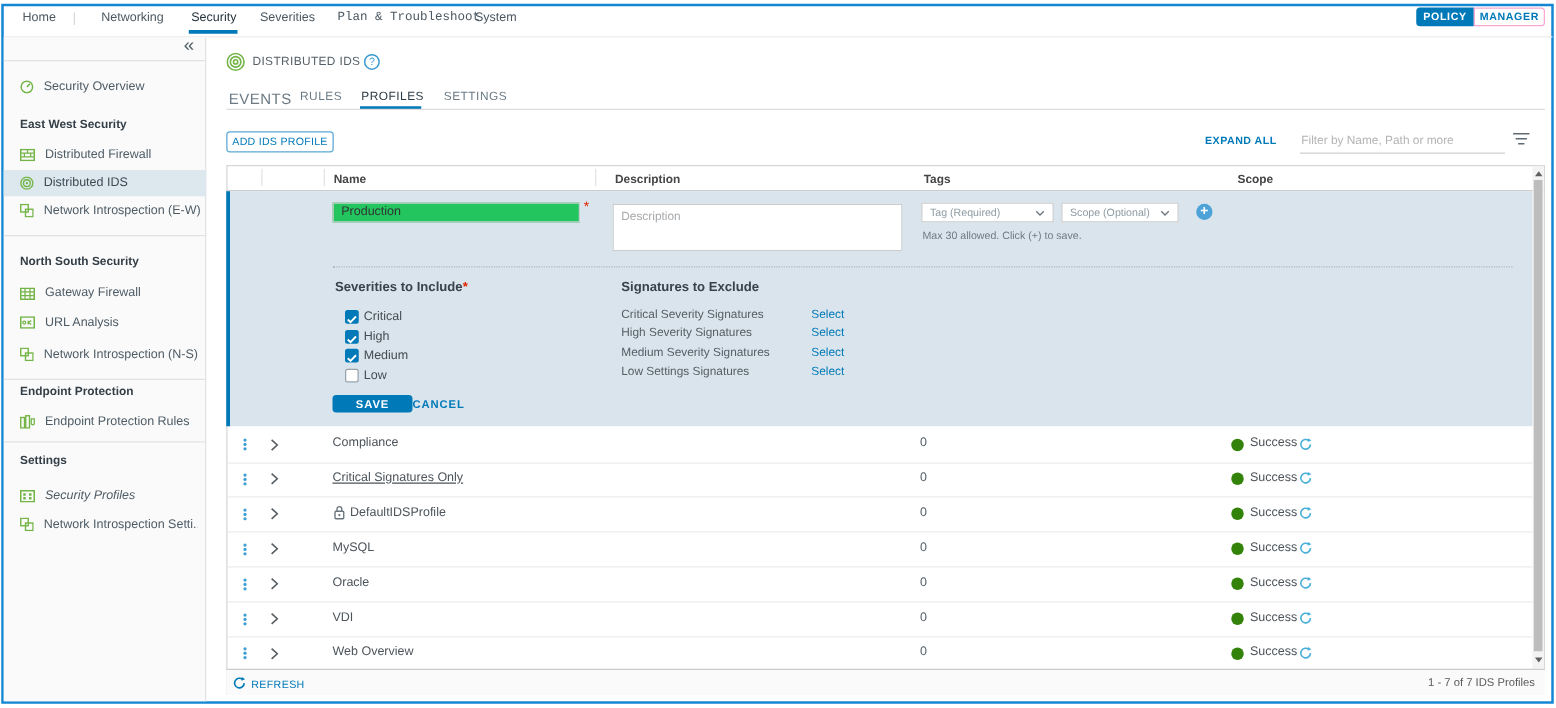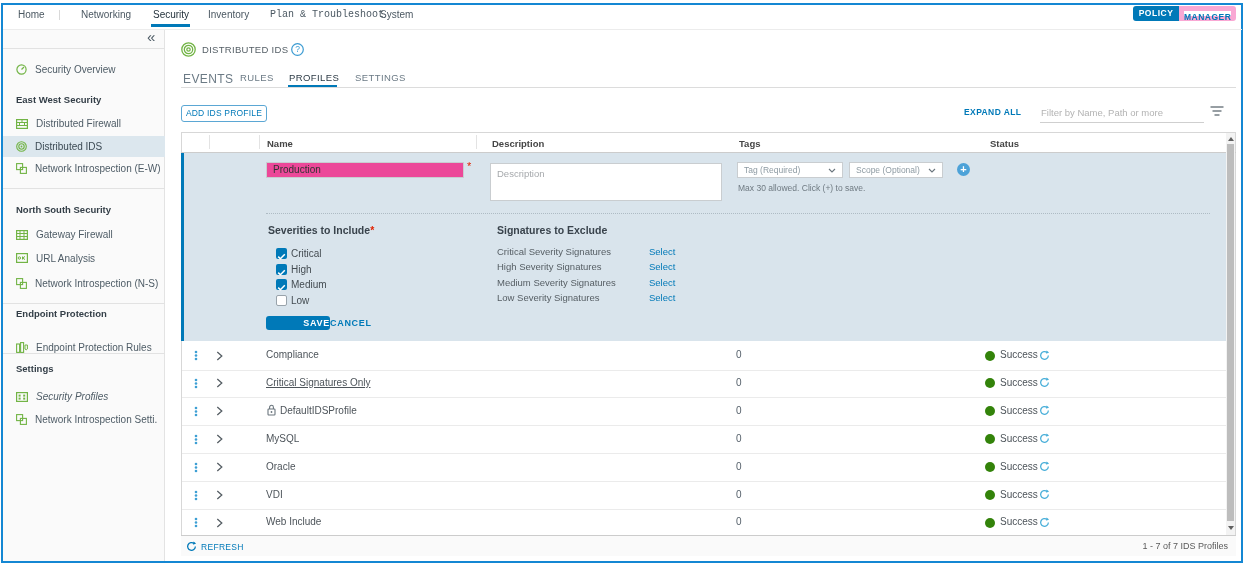--- a/index.html
+++ b/index.html
@@ -30,26 +30,26 @@
 </head>
 <body>
 
 <div class="a" style="left:1px; top:3px; width:1242px; height:560px; border:2px solid #1487d3;"></div>
 
 <div class="a" style="left:3px; top:29px; width:1239px; height:1px; background:#ececec;"></div>
 <div class="navitem" style="left:18px;">Home</div>
 <div class="a" style="left:59px; top:10px; width:1px; height:10px; background:#d9d9d9;"></div>
 <div class="navitem" style="left:81px;">Networking</div>
 <div class="navitem" style="left:153px; color:#25333d;">Security</div>
-<div class="navitem" style="left:208px;">Inventory</div>
+<div class="navitem" style="left:208px;">Severities</div>
 <div class="navitem" style="left:270px;font-family:Liberation Mono, monospace;">Plan &amp; Troubleshoot</div>
 <div class="navitem" style="left:380px;">System</div>
 <div class="a" style="left:151px; top:24px; width:38.5px; height:3px; background:#0079b8;"></div>
 <div class="a" style="left:1133px; top:6px; width:46px; height:15px; background:#0079b8; border-radius:3px 0 0 3px; color:#fff; font-size:8.5px; font-weight:bold; letter-spacing:.5px; text-align:center; line-height:15px;">POLICY</div>
-<div class="a" style="left:1179px; top:6px; width:57px; height:15px; background:#fff; border:5px solid #f9a8d4; border-radius:0 3px 3px 0; color:#0079b8; font-size:8.5px; font-weight:bold; letter-spacing:.5px; text-align:center; line-height:13px;">MANAGER</div>
+<div class="a" style="left:1179px; top:6px; width:57px; height:15px; background:#fff; border:1px solid #f9a8d4; border-radius:0 3px 3px 0; color:#0079b8; font-size:8.5px; font-weight:bold; letter-spacing:.5px; text-align:center; line-height:13px;">MANAGER</div>
 
 <div class="a" style="left:3px; top:30px; width:162px; height:531px; background:#fafafa; border-right:1px solid #e3e3e3;"></div>
 <div class="a" style="left:147px; top:28px; font-size:15px; color:#4e5c66;">«</div>
 <div class="sbline" style="top:48px;"></div>
 <div class="a" style="left:3px; top:135.5px; width:162px; height:21px; background:#dce7ee;"></div>
 
 <div class="sbi" style="top:59.5px;"><svg width="11" height="11" viewBox="0 0 11 11">
       <circle cx="5.5" cy="5.5" r="4.6" fill="none" stroke="#72b445" stroke-width="1.2"></circle>
       <line x1="5.5" y1="5.5" x2="8" y2="3" stroke="#72b445" stroke-width="1.2"></line>
     </svg>Security Overview</div>
@@ -84,21 +84,21 @@
       <rect x="0.6" y="0.6" width="10.8" height="8.8" fill="none" stroke="#72b445" stroke-width="1.2"></rect>
       <circle cx="3.4" cy="5" r="1.2" fill="none" stroke="#72b445" stroke-width="1"></circle>
       <path d="M6.5 3.5 L6.5 6.5 M6.5 5 L9 3.5 M6.5 5 L9 6.5" stroke="#72b445" stroke-width="1" fill="none"></path>
     </svg>URL Analysis</div>
 <div class="sbi" style="top:273.5px;"><svg width="11" height="11" viewBox="0 0 11 11">
       <rect x="0.6" y="0.6" width="6" height="6" fill="none" stroke="#72b445" stroke-width="1.1"></rect>
       <rect x="4.4" y="4.4" width="6" height="6" fill="none" stroke="#72b445" stroke-width="1.1"></rect>
     </svg>Network Introspection (N-S)</div>
 <div class="sbline" style="top:303px;"></div>
 <div class="sbh" style="top:307.5px;">Endpoint Protection</div>
-<div class="sbi" style="top:337px;"><svg width="12" height="11" viewBox="0 0 12 11">
+<div class="sbi" style="top:327px;"><svg width="12" height="11" viewBox="0 0 12 11">
       <rect x="0.6" y="2" width="3" height="8.4" fill="none" stroke="#72b445" stroke-width="1.1"></rect>
       <rect x="4.6" y="0.6" width="3" height="9.8" fill="none" stroke="#72b445" stroke-width="1.1"></rect>
       <path d="M9 3 L11.4 3 L11.4 7 Q10.2 8.6 9 7 Z" fill="none" stroke="#72b445" stroke-width="1"></path>
     </svg>Endpoint Protection Rules</div>
 <div class="sbline" style="top:353px;"></div>
 <div class="sbh" style="top:363px;">Settings</div>
 <div class="sbi" style="top:386.5px;font-style:italic;"><svg width="12" height="10" viewBox="0 0 12 10">
       <rect x="0.6" y="0.6" width="10.8" height="8.8" fill="none" stroke="#72b445" stroke-width="1.2"></rect>
       <rect x="2.6" y="2.6" width="2" height="2" fill="#72b445"></rect>
       <rect x="7.2" y="2.6" width="2" height="2" fill="#72b445"></rect>
@@ -139,34 +139,34 @@
     <line x1="0.5" y1="2" x2="13.5" y2="2" stroke="#5f6a72" stroke-width="1.3"></line>
     <line x1="2.5" y1="6" x2="11.5" y2="6" stroke="#5f6a72" stroke-width="1.3"></line>
     <line x1="4.5" y1="10" x2="9.5" y2="10" stroke="#5f6a72" stroke-width="1.3"></line>
   </svg>
 
 <div class="a" style="left:181px; top:131.5px; width:1055px; height:424px; border:1px solid #d7d7d7;"></div>
 <div class="a" style="left:181px; top:152px; width:1055px; height:1px; background:#cccccc;"></div>
 <div class="hdrcell" style="left:267px;">Name</div>
 <div class="hdrcell" style="left:492px;">Description</div>
 <div class="hdrcell" style="left:739px;">Tags</div>
-<div class="hdrcell" style="left:990px;">Status</div>
+<div class="hdrcell" style="left:990px;">Scope</div>
 <div class="hdrsep" style="left:209px;"></div>
 <div class="hdrsep" style="left:259px;"></div>
 <div class="hdrsep" style="left:476px;"></div>
 
 <div class="a" style="left:1226px; top:132.5px; width:9px; height:402px; background:#f3f3f3;"></div>
 <div class="a" style="left:1227px; top:143.5px; width:7px; height:377px; background:#bdbdbd;"></div>
 <div class="a" style="left:1228px; top:137px; width:0; height:0; border-left:3px solid transparent; border-right:3px solid transparent; border-bottom:4px solid #606060;"></div>
 <div class="a" style="left:1228px; top:526px; width:0; height:0; border-left:3px solid transparent; border-right:3px solid transparent; border-top:4px solid #606060;"></div>
 
 <div class="a" style="left:181px; top:153px; width:1045px; height:188px; background:#d9e4ec;"></div>
 <div class="a" style="left:181px; top:153px; width:3px; height:188px; background:#0079b8;"></div>
 
-<div class="a" style="left:266px; top:161.5px; width:198px; height:16px; background:#ec4899; border:1px solid #c9cdd0; font-size:10px; color:#333; line-height:14px; padding-left:6px;">Production</div>
+<div class="a" style="left:266px; top:161.5px; width:198px; height:16px; background:#22c55e; border:1px solid #c9cdd0; font-size:10px; color:#333; line-height:14px; padding-left:6px;">Production</div>
 <div class="a" style="left:467px; top:160px; font-size:11px; color:#e12200;">*</div>
 <div class="a" style="left:490px; top:162.5px; width:232px; height:38px; background:#fff; border:1px solid #c9cdd0; font-size:9.5px; color:#a6a9ac; padding:4px 6px;">Description</div>
 
 <div class="sel" style="left:737px; width:106px;">Tag (Required)<svg width="8" height="5" viewBox="0 0 8 5">
       <path d="M1 1 L4 4 L7 1" stroke="#6a757d" stroke-width="1.1" fill="none"></path>
     </svg></div>
 <div class="sel" style="left:849px; width:94px;">Scope (Optional)<svg width="8" height="5" viewBox="0 0 8 5">
       <path d="M1 1 L4 4 L7 1" stroke="#6a757d" stroke-width="1.1" fill="none"></path>
     </svg></div>
 <div class="a" style="left:957px; top:163px; width:13px; height:13px; border-radius:50%; background:#4da2d8; color:#fff; font-size:11px; font-weight:bold; text-align:center; line-height:12px;">+</div>
@@ -183,31 +183,31 @@
       <path d="M2.2 5.6 L4.4 7.8 L8.8 3.2" stroke="#fff" stroke-width="1.5" fill="none"></path>
     </svg></div>
 <div class="cblab" style="top:263.5px;">High</div>
 <div class="cbx on" style="top:279px;"><svg width="11" height="11" viewBox="0 0 11 11">
       <path d="M2.2 5.6 L4.4 7.8 L8.8 3.2" stroke="#fff" stroke-width="1.5" fill="none"></path>
     </svg></div>
 <div class="cblab" style="top:279px;">Medium</div>
 <div class="cbx off" style="top:294.5px;"></div>
 <div class="cblab" style="top:294.5px;">Low</div>
 
-<div class="a" style="left:266px; top:315.5px; width:64px; height:14px; background:#0079b8; border-radius:3px; color:#fff; font-size:9px; font-weight:bold; letter-spacing:.7px; text-align:right; line-height:14px;">SAVE</div>
+<div class="a" style="left:266px; top:315.5px; width:64px; height:14px; background:#0079b8; border-radius:3px; color:#fff; font-size:9px; font-weight:bold; letter-spacing:.7px; text-align:center; line-height:14px;">SAVE</div>
 <div class="a" style="left:330px; top:318px; font-size:9px; font-weight:bold; color:#0079b8; letter-spacing:.7px;">CANCEL</div>
 
 <div class="a" style="left:497px; top:223.5px; font-size:10.5px; font-weight:bold; color:#39434c;">Signatures to Exclude</div>
 <div class="siglab" style="top:246px;">Critical Severity Signatures</div>
 <div class="sigsel" style="top:246px;">Select</div>
 <div class="siglab" style="top:261px;">High Severity Signatures</div>
 <div class="sigsel" style="top:261px;">Select</div>
 <div class="siglab" style="top:276.5px;">Medium Severity Signatures</div>
 <div class="sigsel" style="top:276.5px;">Select</div>
-<div class="siglab" style="top:291.5px;">Low Severity Signatures</div>
+<div class="siglab" style="top:291.5px;">Low Settings Signatures</div>
 <div class="sigsel" style="top:291.5px;">Select</div>
 
 <div class="rowsep" style="top:369.5px;"></div>
 <div class="rowsep" style="top:397.4px;"></div>
 <div class="rowsep" style="top:425.3px;"></div>
 <div class="rowsep" style="top:453.2px;"></div>
 <div class="rowsep" style="top:481.1px;"></div>
 <div class="rowsep" style="top:509px;"></div>
 
 <svg class="a" style="left:194px; top:349px;" width="4" height="13" viewBox="0 0 4 13">
@@ -312,21 +312,21 @@
     <path d="M8.2 0.6 L11 2.6 L7.8 4 Z" fill="#49afd9"></path>
   </svg>
 <svg class="a" style="left:194px; top:516.4px;" width="4" height="13" viewBox="0 0 4 13">
     <circle cx="2" cy="3" r="1.3" fill="#3d9fd4"></circle>
     <circle cx="2" cy="6.5" r="1.3" fill="#3d9fd4"></circle>
     <circle cx="2" cy="10" r="1.3" fill="#3d9fd4"></circle>
   </svg>
 <svg class="a" style="left:216px; top:517.9px;" width="7" height="10" viewBox="0 0 7 10">
     <path d="M1.3 0.9 L5.8 5 L1.3 9.1" stroke="#565e64" stroke-width="1.3" fill="none"></path>
   </svg>
-<div class="rowname" style="left:266px; top:516.4px;">Web Include</div>
+<div class="rowname" style="left:266px; top:516.4px;">Web Overview</div>
 <div class="rowzero" style="left:736px; top:516.4px;">0</div>
 <div class="gdot" style="left:985px; top:517.9px;"></div>
 <div class="succ" style="left:1000px; top:516.4px;">Success</div>
 <svg class="a" style="left:1039px; top:516.9px;" width="11" height="11" viewBox="0 0 12 12">
     <path d="M10.2 6 A4.2 4.2 0 1 1 8.8 2.8" fill="none" stroke="#49afd9" stroke-width="1.4"></path>
     <path d="M8.2 0.6 L11 2.6 L7.8 4 Z" fill="#49afd9"></path>
   </svg>
 
 <div class="a" style="left:181px; top:534.5px; width:1055px; height:21px; background:#fafafa; border-top:1px solid #cccccc;"></div>
 <svg class="a" style="left:186px; top:540.5px;" width="11" height="11" viewBox="0 0 12 12">

